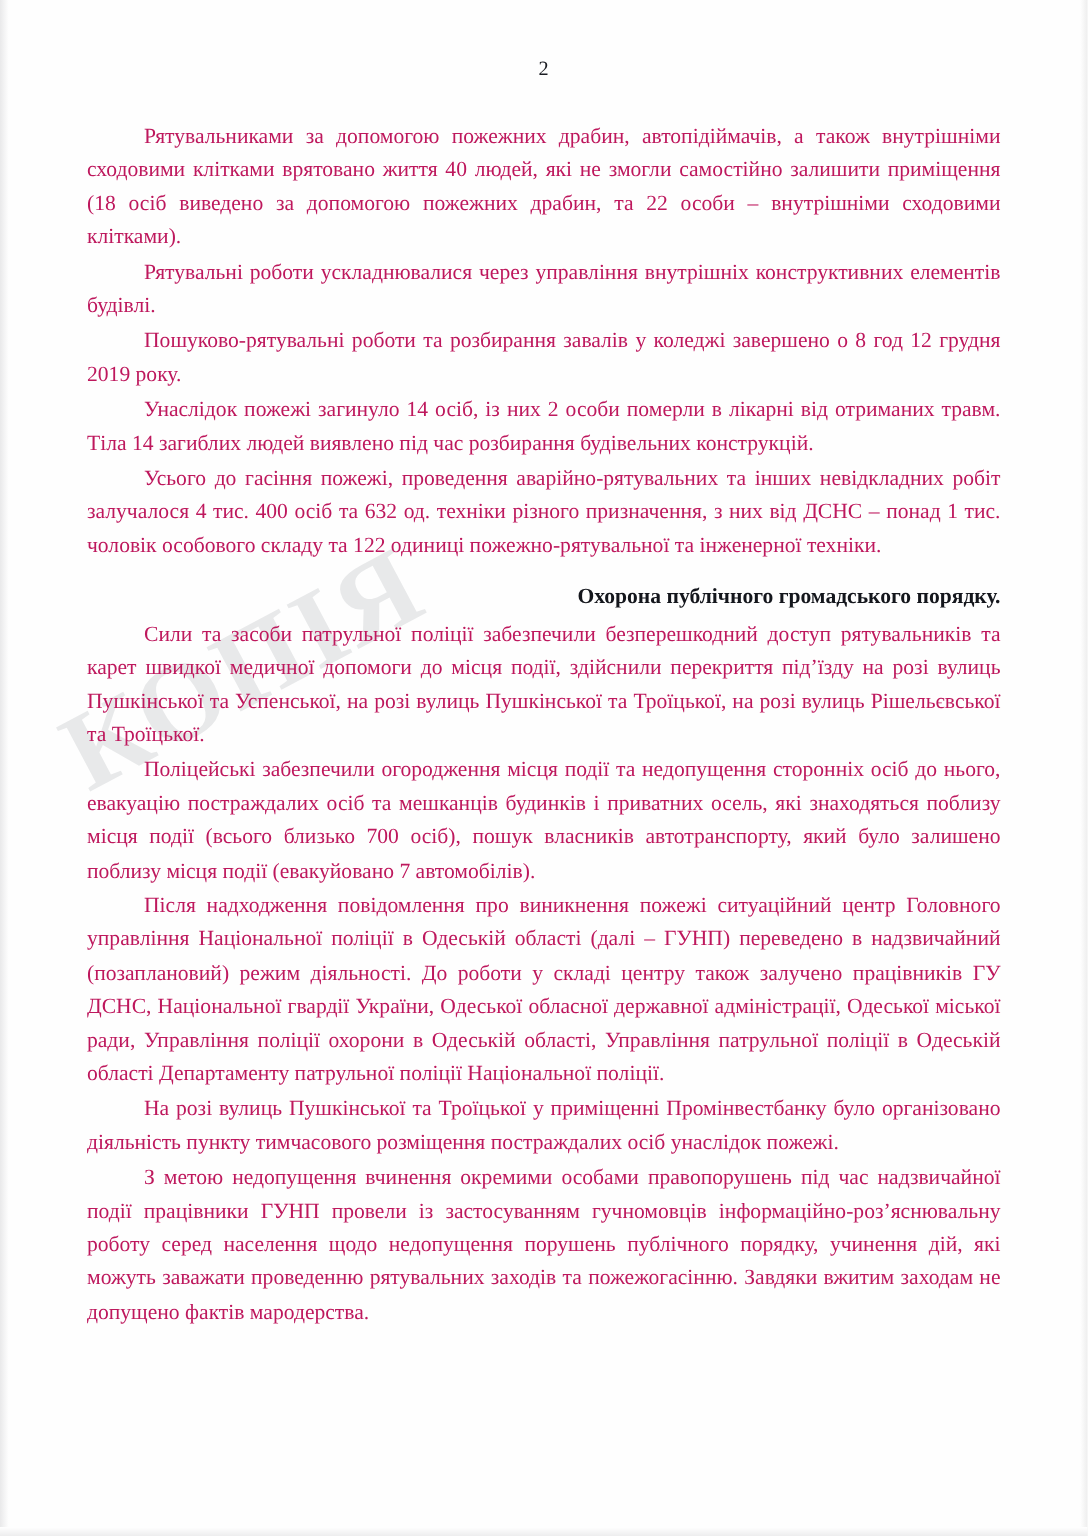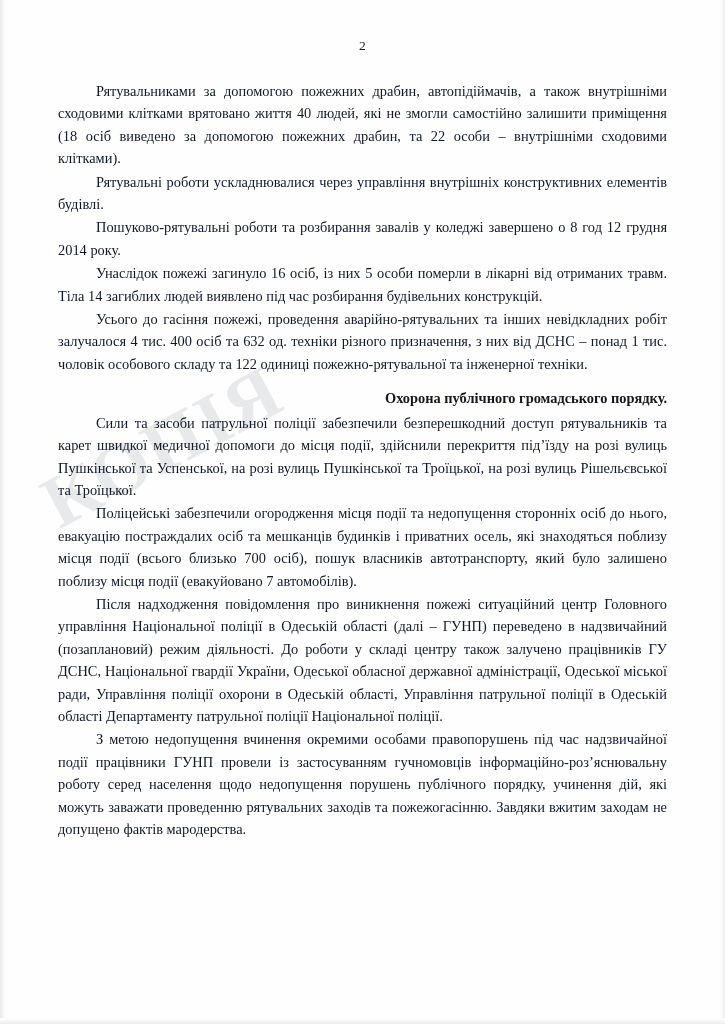--- a/index.html
+++ b/index.html
@@ -34,21 +34,21 @@
     position: relative;
     z-index: 2;
   }
   p.para {
     margin: 0 0 1px 0;
     text-align: justify;
     text-justify: inter-word;
     text-indent: 38px;
     font-size: 14.4px;
     line-height: 22.4px;
-    color: #0f172a;
+    color: #be185d;
     -webkit-font-smoothing: antialiased;
   }
   p.heading-para {
     margin: 12px 0 2px 0;
     text-indent: 38px;
     font-weight: bold;
     font-size: 14.4px;
     line-height: 22.4px;
     text-align: right;
   }
@@ -105,26 +105,27 @@
 
   <div class="watermark">
     <div class="watermark-text">КОПІЯ</div>
   </div>
 
   <div class="page-number">2</div>
 
   <div class="body-text">
     <p class="para">Рятувальниками за допомогою пожежних драбин, автопідіймачів, а також внутрішніми сходовими клітками врятовано життя 40 людей, які не змогли самостійно залишити приміщення (18 осіб виведено за допомогою пожежних драбин, та 22 особи – внутрішніми сходовими клітками).</p>
     <p class="para">Рятувальні роботи ускладнювалися через управління внутрішніх конструктивних елементів будівлі.</p>
-    <p class="para">Пошуково-рятувальні роботи та розбирання завалів у коледжі завершено о 8 год 12 грудня 2014 року.</p>
-    <p class="para">Унаслідок пожежі загинуло 16 осіб, із них 5 особи померли в лікарні від отриманих травм. Тіла 14 загиблих людей виявлено під час розбирання будівельних конструкцій.</p>
+    <p class="para">Пошуково-рятувальні роботи та розбирання завалів у коледжі завершено о 8 год 12 грудня 2019 року.</p>
+    <p class="para">Унаслідок пожежі загинуло 14 осіб, із них 2 особи померли в лікарні від отриманих травм. Тіла 14 загиблих людей виявлено під час розбирання будівельних конструкцій.</p>
     <p class="para">Усього до гасіння пожежі, проведення аварійно-рятувальних та інших невідкладних робіт залучалося 4 тис. 400 осіб та 632 од. техніки різного призначення, з них від ДСНС – понад 1 тис. чоловік особового складу та 122 одиниці пожежно-рятувальної та інженерної техніки.</p>
     <p class="heading-para">Охорона публічного громадського порядку.</p>
     <p class="para">Сили та засоби патрульної поліції забезпечили безперешкодний доступ рятувальників та карет швидкої медичної допомоги до місця події, здійснили перекриття під’їзду на розі вулиць Пушкінської та Успенської, на розі вулиць Пушкінської та Троїцької, на розі вулиць Рішельєвської та Троїцької.</p>
     <p class="para">Поліцейські забезпечили огородження місця події та недопущення сторонніх осіб до нього, евакуацію постраждалих осіб та мешканців будинків і приватних осель, які знаходяться поблизу місця події (всього близько 700 осіб), пошук власників автотранспорту, який було залишено поблизу місця події (евакуйовано 7 автомобілів).</p>
     <p class="para">Після надходження повідомлення про виникнення пожежі ситуаційний центр Головного управління Національної поліції в Одеській області (далі – ГУНП) переведено в надзвичайний (позаплановий) режим діяльності. До роботи у складі центру також залучено працівників ГУ ДСНС, Національної гвардії України, Одеської обласної державної адміністрації, Одеської міської ради, Управління поліції охорони в Одеській області, Управління патрульної поліції в Одеській області Департаменту патрульної поліції Національної поліції.</p>
+    <p class="para">На розі вулиць Пушкінської та Троїцької у приміщенні Промінвестбанку було організовано діяльність пункту тимчасового розміщення постраждалих осіб унаслідок пожежі.</p>
     <p class="para">З метою недопущення вчинення окремими особами правопорушень під час надзвичайної події працівники ГУНП провели із застосуванням гучномовців інформаційно-роз’яснювальну роботу серед населення щодо недопущення порушень публічного порядку, учинення дій, які можуть заважати проведенню рятувальних заходів та пожежогасінню. Завдяки вжитим заходам не допущено фактів мародерства.</p>
   </div>
 
   <div class="page-edge-left"></div>
   <div class="page-edge-right"></div>
   <div class="page-edge-bottom"></div>
 </div>
 
 </body></html>

